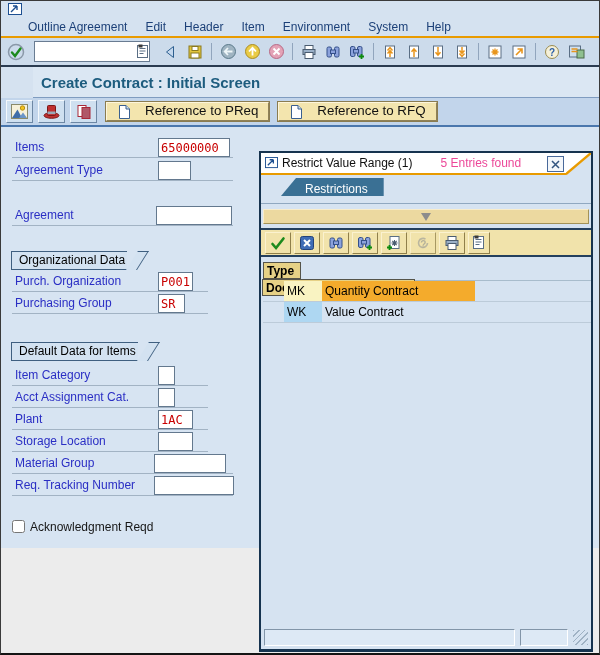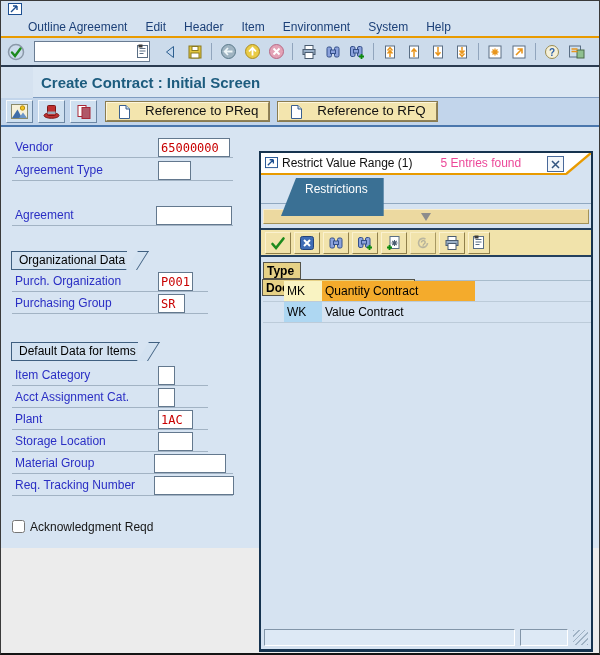--- a/index.html
+++ b/index.html
@@ -65,21 +65,21 @@
          display:flex;flex-direction:column;}
   .ptitle{position:relative;height:20px;background:#fff;display:flex;align-items:center;flex:0 0 auto;}
   .ptitle .dlgicon{margin:0 4px 0 4px;}
   .ptitletext{color:#101010;}
   .pentries{margin-left:28px;color:#ec4899;}
   .pclose{position:absolute;right:27px;top:3px;width:15px;height:14px;background:#f4f7fa;
           border:1px solid #49699a;display:flex;align-items:center;justify-content:center;}
   .pcorner{position:absolute;right:0;top:0;}
   .orule{height:2px;background:#e99b00;flex:0 0 auto;}
   .ptabs{position:relative;height:28px;border-bottom:1px solid #90a8c0;flex:0 0 auto;}
-  .ptab{position:absolute;left:20px;top:3px;height:38px;line-height:22px;padding:0 16px 0 24px;
+  .ptab{position:absolute;left:20px;top:3px;height:18px;line-height:22px;padding:0 16px 0 24px;
         background:#3a7094;color:#fff;clip-path:polygon(15px 0,100% 0,100% 100%,0 100%);}
   .pexpand{margin:5px 2px 0 2px;height:13px;background:#ecd9a0;border:1px solid;
            border-color:#f8eccb #a39257 #a39257 #f8eccb;display:flex;align-items:center;justify-content:center;flex:0 0 auto;}
   .tri{width:0;height:0;border-left:5px solid transparent;border-right:5px solid transparent;
        border-top:8px solid #8c8c8c;}
   .ptoolbar{margin-top:4px;height:25px;background:#f1e3ab;border-top:2px solid #24405e;border-bottom:2px solid #24405e;
             display:flex;align-items:center;gap:3px;padding-left:4px;flex:0 0 auto;}
   .pbtn{width:24px;height:20px;background:#f1e3ab;border:1px solid;border-color:#fbf2cf #8f7f4a #8f7f4a #fbf2cf;
         display:flex;align-items:center;justify-content:center;}
   .pbtn.dis{opacity:.75;}
@@ -304,21 +304,21 @@
             <path d="M2.5 1.5 h6.5 l3.5 3.5 v9.5 h-10 z" fill="#fff" stroke="#3a6090"></path>
             <path d="M9 1.5 v3.5 h3.5" fill="#cfe0f0" stroke="#3a6090"></path>
           </svg>
       </span>
       <span>Reference to RFQ</span>
     </button>
   </div>
 
   <div class="content">
     <div class="frow" style="top:10px">
-      <span class="flabel">Vendor</span>
+      <span class="flabel">Items</span>
       <input class="sapinput" style="left: 157px; width: 66px;" value="65000000">
     </div>
     <div class="frow" style="top:33px">
       <span class="flabel">Agreement Type</span>
       <input class="sapinput" style="left: 157px; width: 27px;" value="">
     </div>
     <div class="frow" style="top:78px">
       <span class="flabel">Agreement</span>
       <input class="sapinput" style="left: 155px; width: 70px;" value="">
     </div>

